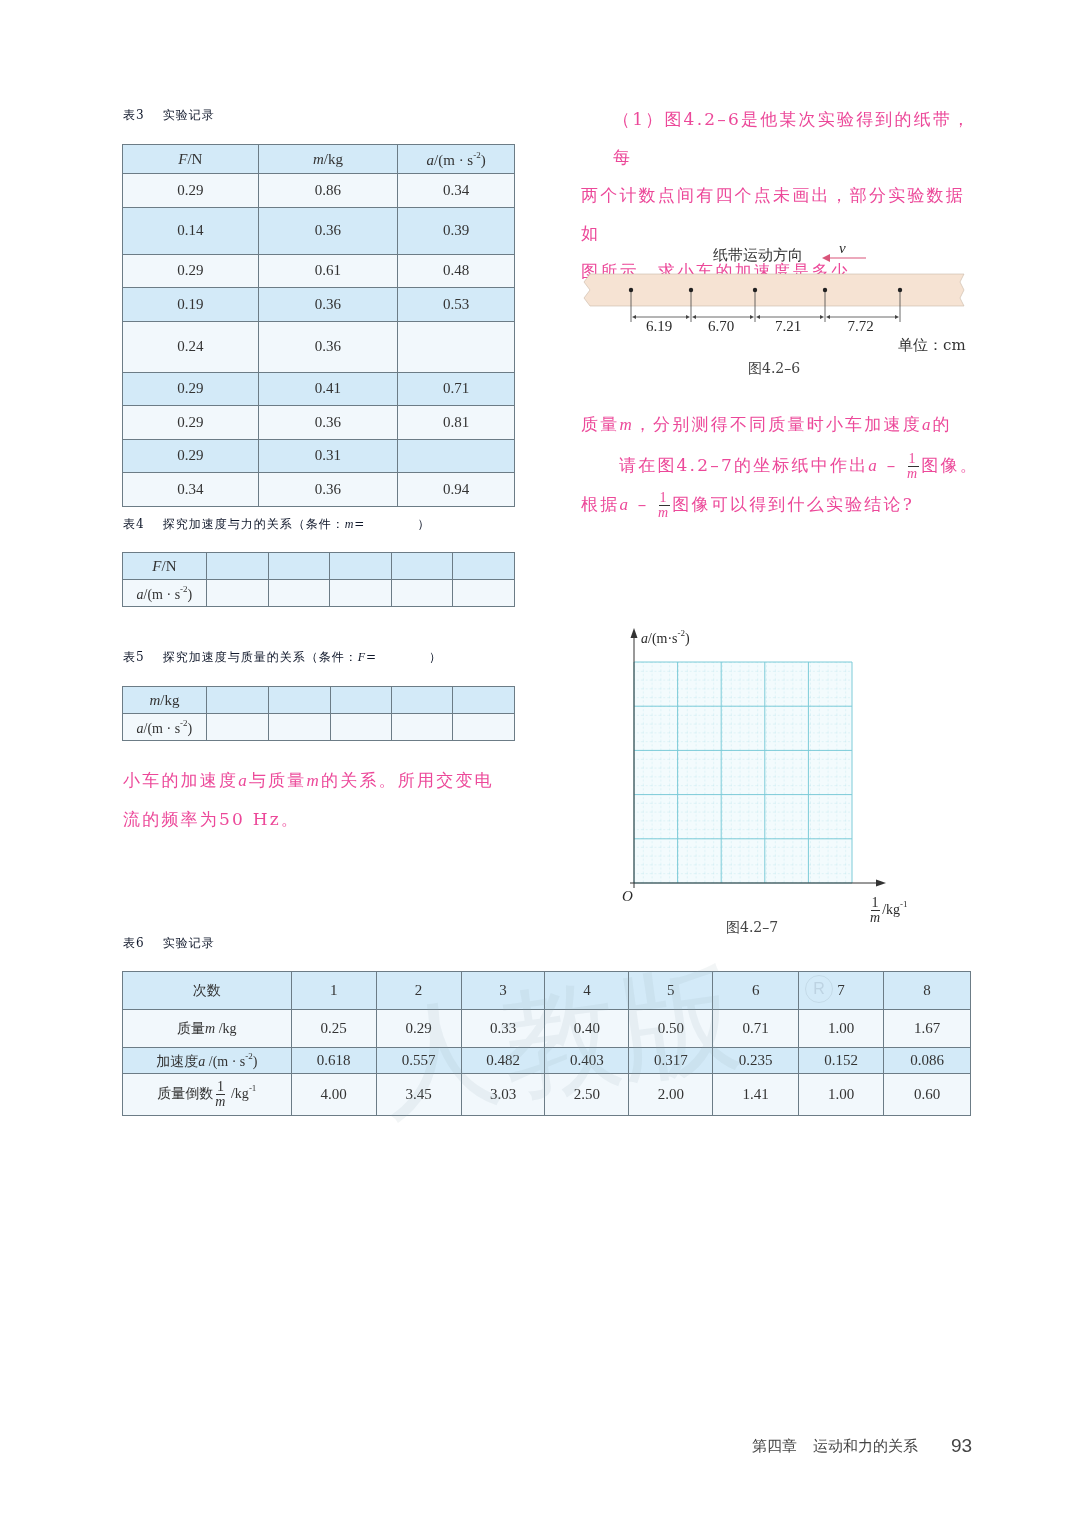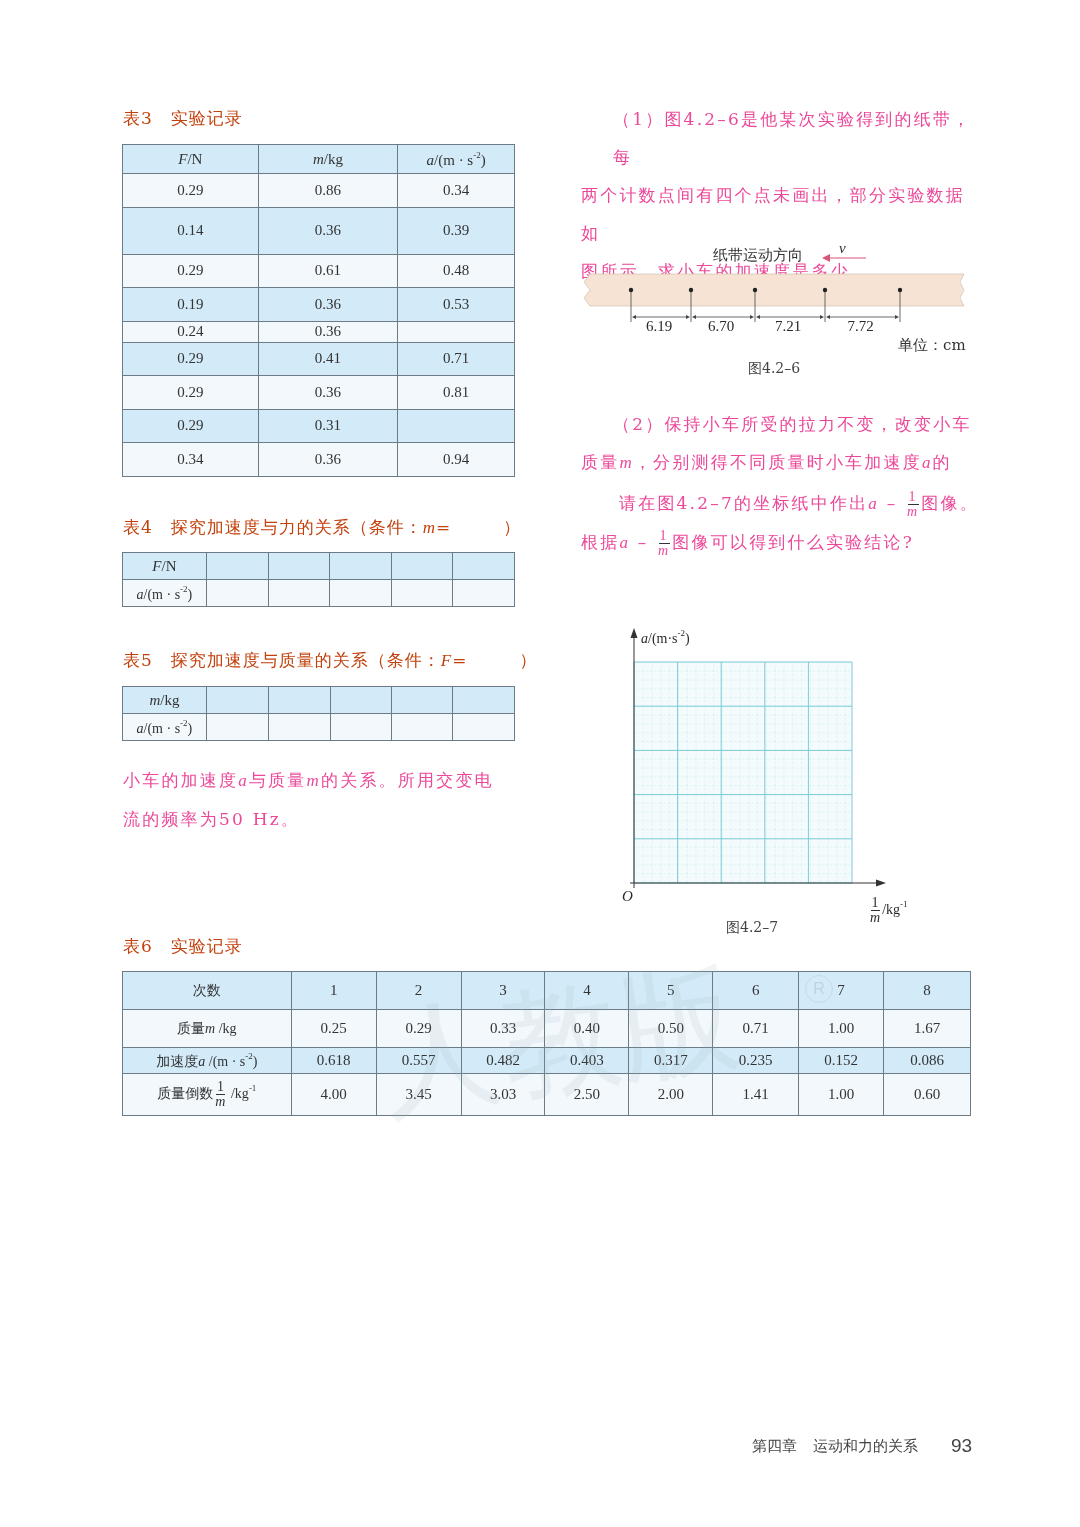--- a/index.html
+++ b/index.html
@@ -1,21 +1,21 @@
 <!DOCTYPE html>
 <html><head>
 <meta charset="utf-8">
 <style>
   html, body { margin: 0; padding: 0; }
   body {
     width: 1080px; height: 1527px; background: #ffffff; position: relative; overflow: hidden;
     font-family: "DejaVu Serif", "Liberation Serif", serif; color: #2a2a2a;
   }
   .abs { position: absolute; }
-  .caption { font-size: 17px; letter-spacing: 1px; color: #c2410c; }
+  .caption { font-size: 12px; letter-spacing: 1px; color: #0f172a; }
   .caption .num { margin-right: 18px; }
   .it { font-style: italic; font-family: "Liberation Serif", serif; }
   .sup { font-size: 9px; vertical-align: 7px; }
   table.t { border-collapse: collapse; position: absolute; font-family: "Liberation Serif", serif; font-size: 15px; color: #333; }
   table.t td { border: 1px solid #6c7c86; text-align: center; padding: 0; }
   table.t tr.dark td { background: #d3eaf8; }
   table.t tr.light td { background: #f2f8fc; }
   .para { font-size: 17px; line-height: 38px; letter-spacing: 2.2px; color: #ec4899; }
   .frac { display: inline-flex; flex-direction: column; align-items: center; vertical-align: middle; font-family: "Liberation Serif", serif; line-height: 1; margin: 0 2px; }
   .frac .n { font-size: 14px; border-bottom: 1px solid #333; padding: 0 1px; }
@@ -57,21 +57,21 @@
       <tr class="light" style="height: 33.5px;">
         <td>0.29</td>
         <td>0.61</td>
         <td>0.48</td>
       </tr>
       <tr class="dark" style="height: 33.5px;">
         <td>0.19</td>
         <td>0.36</td>
         <td>0.53</td>
       </tr>
-      <tr class="light" style="height: 21px;">
+      <tr class="light" style="height: 51px;">
         <td>0.24</td>
         <td>0.36</td>
         <td></td>
       </tr>
       <tr class="dark" style="height: 33.5px;">
         <td>0.29</td>
         <td>0.41</td>
         <td>0.71</td>
       </tr>
       <tr class="light" style="height: 33.5px;">
@@ -207,21 +207,20 @@
       <div class="abs" style="left: 66px; top: 78px; font-size: 15px; font-family: &quot;Liberation Serif&quot;, serif;">6.19</div>
       <div class="abs" style="left: 128px; top: 78px; font-size: 15px; font-family: &quot;Liberation Serif&quot;, serif;">6.70</div>
       <div class="abs" style="left: 195px; top: 78px; font-size: 15px; font-family: &quot;Liberation Serif&quot;, serif;">7.21</div>
       <div class="abs" style="left: 267.5px; top: 78px; font-size: 15px; font-family: &quot;Liberation Serif&quot;, serif;">7.72</div>
     </div>
   <div class="abs" style="left:318px; top:96px; font-size:15px; color:#333;">单位：cm</div>
   <div class="abs" style="left:168px; top:120px; font-size:14px; color:#444;">图4.2–6</div>
 </div>
 
 <div class="abs para" style="left:581px; top:405px; width:400px;">
-  <div style="padding-left:32px;">（2）保持小车所受的拉力不变，改变小车</div>
   <div><span>质量</span><span class="it">m</span><span>，分别测得不同质量时小车加速度</span><span class="it">a</span><span>的</span></div>
   <div style="padding-left:38px; margin-top:2px;"><span>请在图4.2–7的坐标纸中作出</span><span class="it">a</span><span> – </span><span class="frac">
         <span class="n">1</span>
         <span class="d">m</span>
       </span><span>图像。</span></div>
   <div><span>根据</span><span class="it">a</span><span> – </span><span class="frac">
         <span class="n">1</span>
         <span class="d">m</span>
       </span><span>图像可以得到什么实验结论?</span></div>
 </div>

